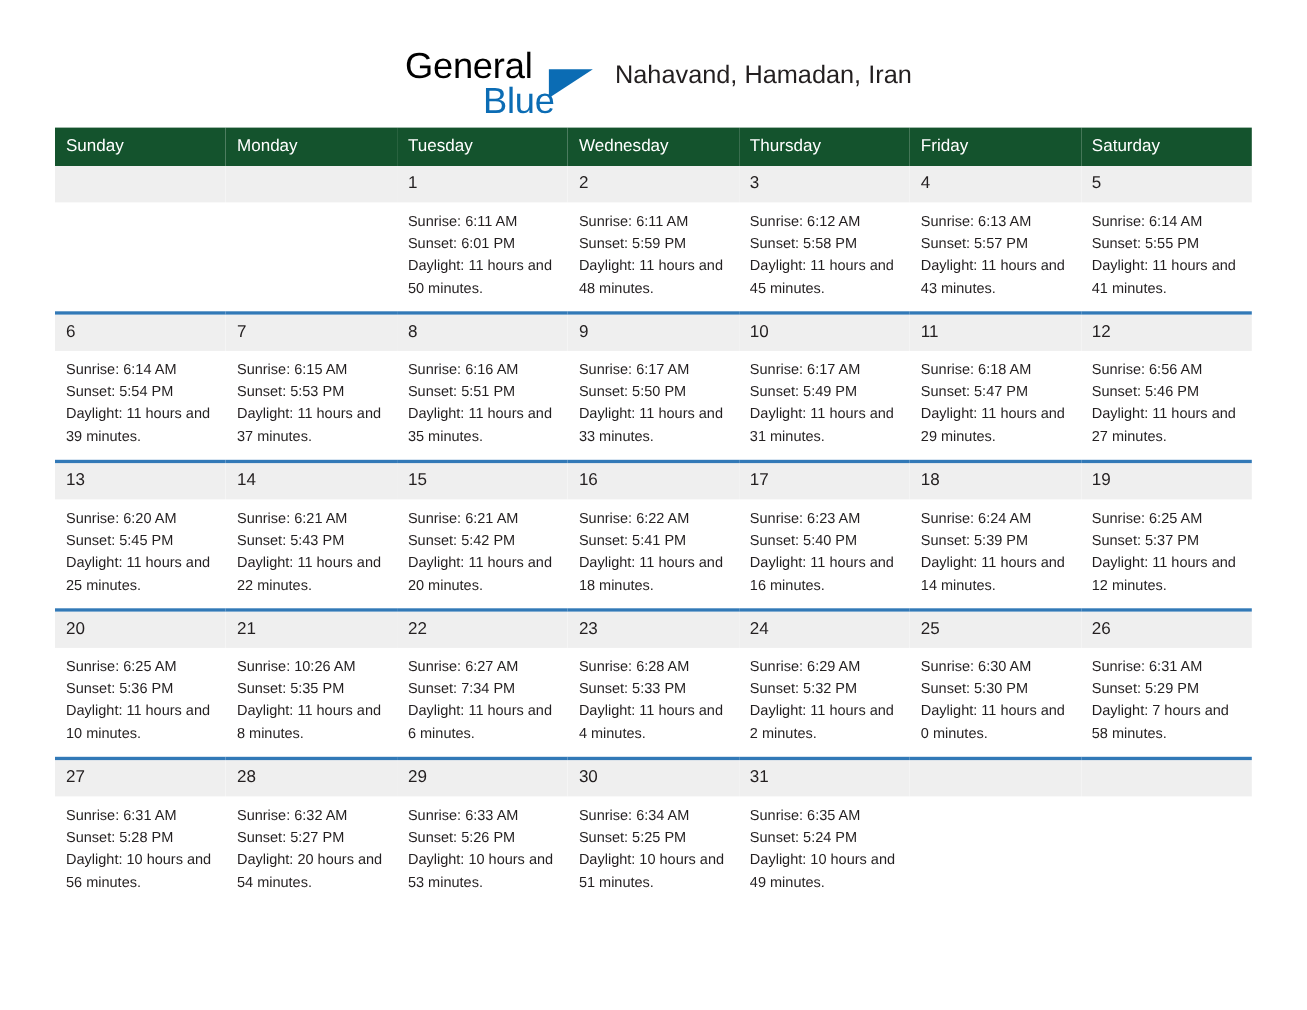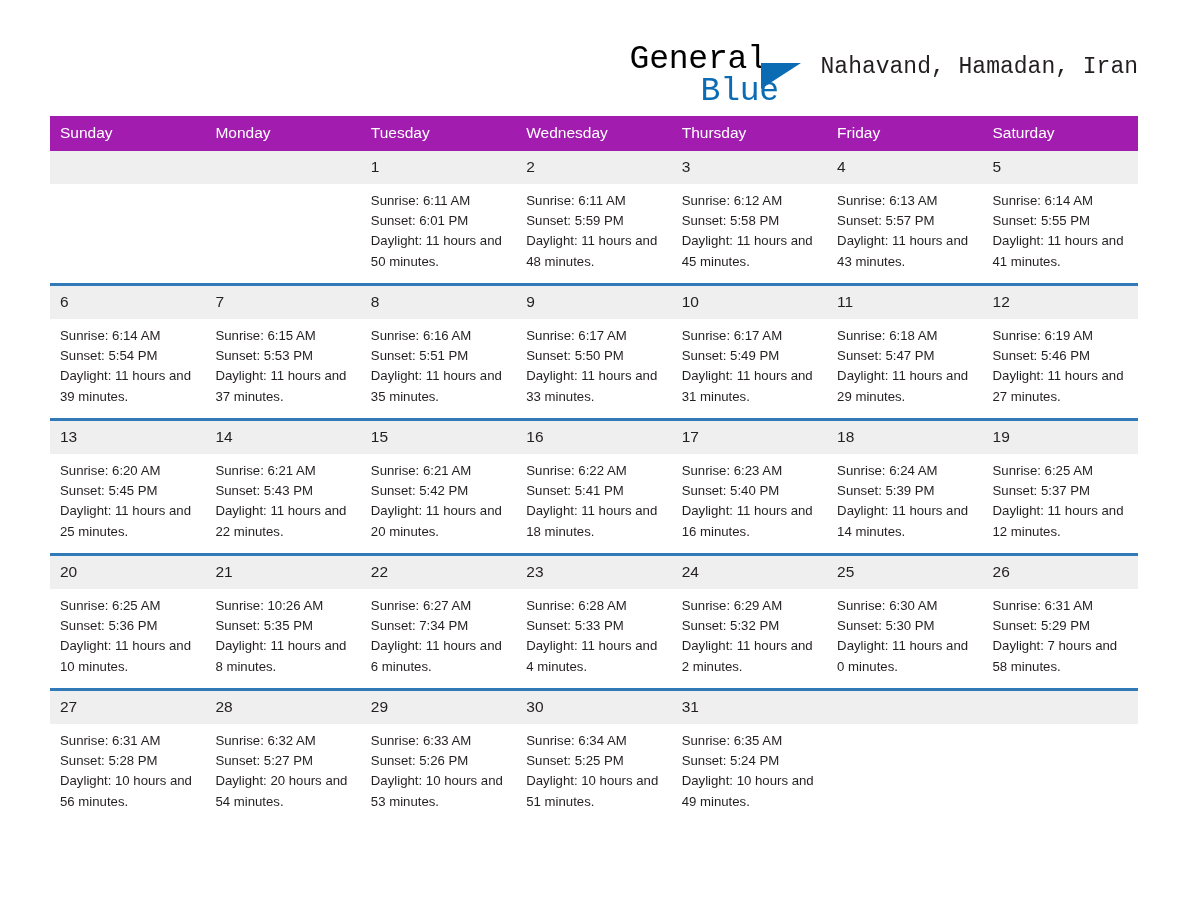--- a/index.html
+++ b/index.html
@@ -19,25 +19,24 @@
     width: 1188px;
     height: 918px;
     box-sizing: border-box;
     padding: 0 50px;
   }
 
   
   .header {
     display: flex;
     align-items: flex-start;
-    justify-content: flex-end;
+    justify-content: center;
     padding-top: 42px;
     height: 106px;
     box-sizing: border-box;
-    font-family: Liberation Mono, monospace;
   }
   .brand {
     position: relative;
     width: 200px;
     height: 80px;
     padding-left: 9px;
     box-sizing: border-box;
   }
   .brand-general {
     font-size: 33px;
@@ -86,21 +85,21 @@
   }
 
   
   .calendar {
     width: 1088px;
     border-collapse: collapse;
     table-layout: fixed;
     margin-top: 10px;
   }
   .calendar th {
-    background: #a21caf;
+    background: #14532d;
     color: #ffffff;
     font-size: 15.5px;
     font-weight: normal;
     text-align: left;
     padding: 8px 0 9px 10px;
     height: 17px;
     vertical-align: middle;
     border: none;
   }
   .calendar td {
@@ -260,21 +259,21 @@
             <div class="daynum">11</div>
             <div class="info">
               <div>Sunrise: 6:18 AM</div>
               <div>Sunset: 5:47 PM</div>
               <div class="daylight">Daylight: 11 hours and 29 minutes.</div>
             </div>
           </td>
           <td>
             <div class="daynum">12</div>
             <div class="info">
-              <div>Sunrise: 6:19 AM</div>
+              <div>Sunrise: 6:56 AM</div>
               <div>Sunset: 5:46 PM</div>
               <div class="daylight">Daylight: 11 hours and 27 minutes.</div>
             </div>
           </td>
         </tr>
         <tr class="week">
           <td>
             <div class="daynum">13</div>
             <div class="info">
               <div>Sunrise: 6:20 AM</div>

